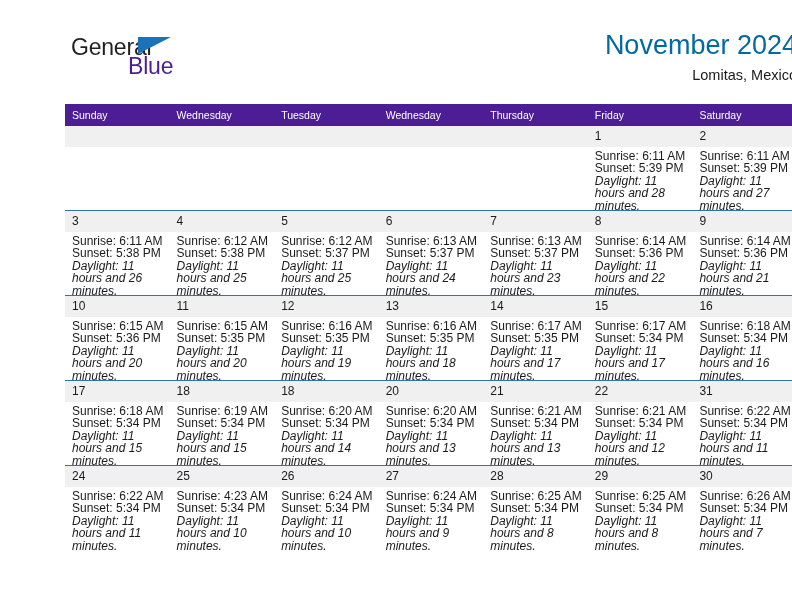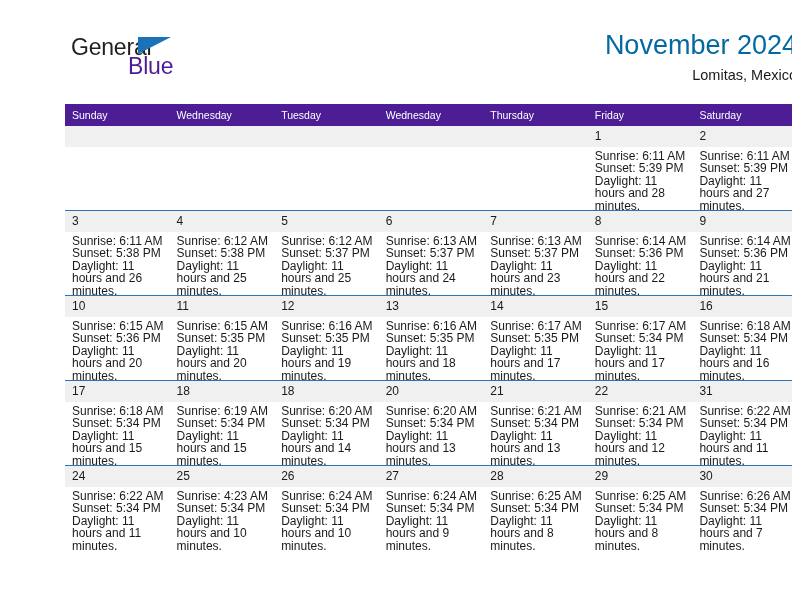--- a/index.html
+++ b/index.html
@@ -136,20 +136,21 @@
     padding: 3px 6px 0 7px;
     font-size: 12px;
     line-height: 12.4px;
     color: #1a1a1a;
   }
   .day-info div {
     white-space: nowrap;
   }
   .day-info .wrap {
     white-space: normal;
+    font-style: italic;
   }
 </style>
 </head>
 <body>
 
 <div class="page">
 
   <div class="masthead">
 
     <div class="logo">

